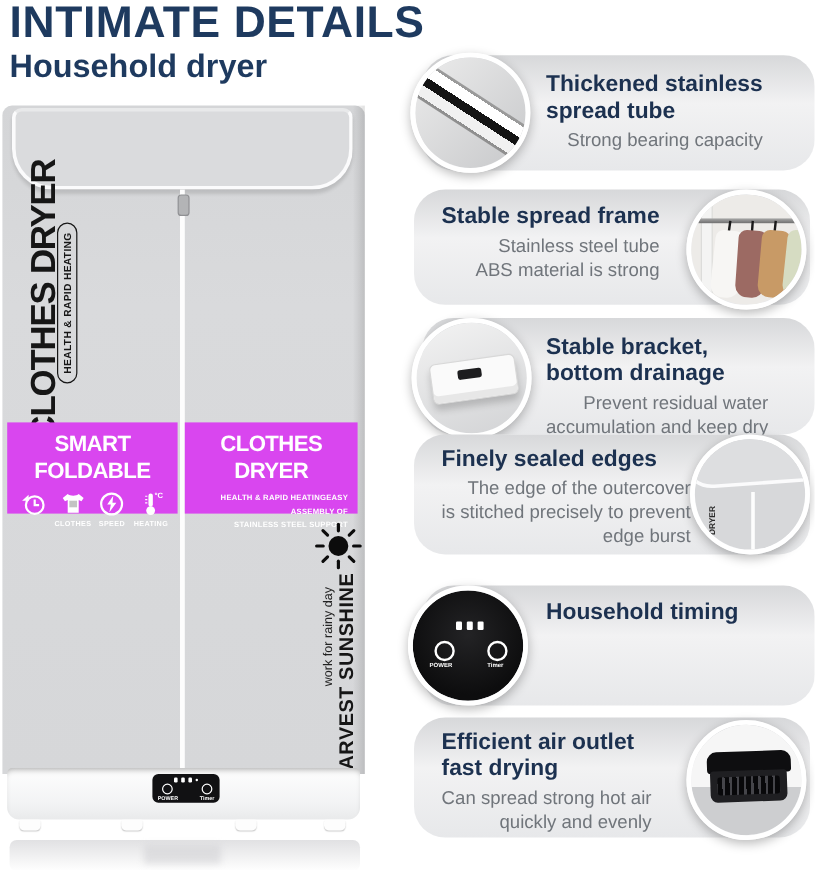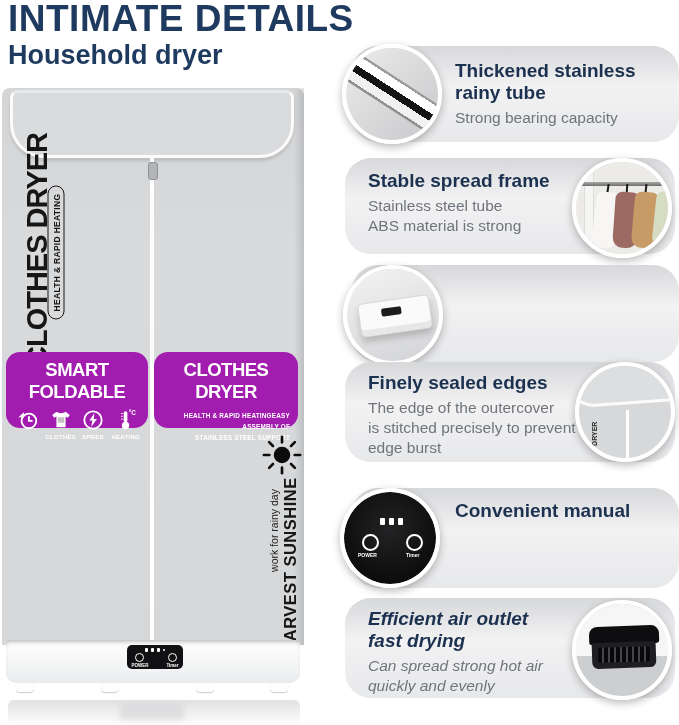--- a/index.html
+++ b/index.html
@@ -22,21 +22,21 @@
   .zip{position:absolute;left:148px;top:70px;width:4px;height:482px;background:#fdfdfd;}
   .zip-pull{position:absolute;left:146px;top:74px;width:8px;height:16px;background:#b3b4b6;
         border:1px solid #909194;border-radius:3px;}
   .brand-v{position:absolute;left:-75px;top:140px;width:220px;height:44px;
         transform:rotate(-90deg);display:flex;align-items:center;justify-content:center;
         font-size:29px;font-weight:800;color:#161616;letter-spacing:-1px;white-space:nowrap;}
   .badge-v{position:absolute;left:-13px;top:156px;width:132px;height:15px;
         transform:rotate(-90deg);display:flex;align-items:center;justify-content:center;
         border:1.5px solid #161616;border-radius:9px;font-size:8.5px;font-weight:700;
         color:#161616;letter-spacing:.3px;white-space:nowrap;}
-  .panel{position:absolute;top:264px;height:76px;background:#a21caf;color:#fff;border-radius:14px;}
+  .panel{position:absolute;top:264px;height:76px;background:#d946ef;color:#fff;}
   .panel.left{left:4px;width:142px;}
   .panel.right{left:152px;width:144px;}
   .panel .ttl{margin-top:7px;text-align:center;font-size:18.5px;font-weight:800;letter-spacing:-.5px;}
   .iconrow{display:flex;justify-content:space-around;align-items:flex-start;margin-top:6px;padding:0 6px;}
   .icell{display:flex;flex-direction:column;align-items:center;width:30px;}
   .icell .lbl{margin-top:3px;font-size:6px;font-weight:700;letter-spacing:.3px;min-height:7px;}
   .panel .sub{margin-top:8px;padding:0 8px;text-align:right;font-size:6.4px;font-weight:700;
         letter-spacing:.2px;line-height:1.7;}
   .sun{position:absolute;left:258px;top:345px;}
   .side-sm{position:absolute;left:225px;top:436px;width:92px;height:13px;transform:rotate(-90deg);
@@ -63,21 +63,21 @@
         border-radius:6px;}
   .refl-blob{position:absolute;left:118px;top:616px;width:64px;height:16px;background:#cfcfd2;
         opacity:.55;filter:blur(3px);}
 
   
   .feature{position:absolute;left:340px;width:339px;height:108px;}
   .card{position:absolute;border-radius:26px;
         background:linear-gradient(180deg,#d7d8da 0%,#f2f2f3 42%,#e7e8ea 100%);}
   .ftext{position:absolute;}
   .ftitle{font-size:19px;font-weight:700;color:#1c3150;line-height:1.16;white-space:pre-line;}
-  .fdesc{margin-top:4px;font-size:15.5px;color:#70757b;line-height:1.3;white-space:pre-line;}
+  .fdesc{margin-top:4px;font-size:15.5px;color:#70757b;line-height:1.3;white-space:pre-line;text-align:right;}
   .circle{position:absolute;width:100px;height:100px;border-radius:50%;border:4px solid #fff;
         box-shadow:0 3px 9px rgba(0,0,0,.28);overflow:hidden;box-sizing:border-box;}
   .photo{position:absolute;inset:0;border-radius:50%;overflow:hidden;}
 
   
   .ph-tube{background:linear-gradient(135deg,#ececec,#c7c8ca);}
   .ph-tube .bar{position:absolute;left:-25px;top:32px;width:150px;height:30px;transform:rotate(33deg);
         background:linear-gradient(to bottom,#9a9a9a 0 8%,#ffffff 8% 38%,#141414 38% 62%,#f1f1f1 62% 92%,#8f8f8f 92%);}
   .ph-rack{background:#edebe8;}
   .ph-rack .rail{position:absolute;left:6px;top:20px;width:84px;height:4px;
@@ -222,21 +222,21 @@
 
   <div class="feature" style="top:46px;">
     <div class="card" style="left:12px;top:0;width:327px;height:96px;"></div>
     <div class="circle" style="left:2px;top:-2px;">
       <div class="photo ph-tube">
         <div class="bar"></div>
       </div>
     </div>
     <div class="ftext" style="left:115px;top:14px;">
       <div class="ftitle">Thickened stainless
-rainy tube</div>
+spread tube</div>
       <div class="fdesc">Strong bearing capacity</div>
     </div>
   </div>
 
   <div class="feature" style="top:158px;">
     <div class="card" style="left:5px;top:0;width:330px;height:96px;"></div>
     <div class="circle" style="left:232px;top:0px;">
       <div class="photo ph-rack">
         <div class="pole"></div>
         <div class="rail"></div>
@@ -259,20 +259,24 @@
   <div class="feature" style="top:265px;">
     <div class="card" style="left:12px;top:0;width:327px;height:97px;"></div>
     <div class="circle" style="left:3px;top:0px;">
       <div class="photo ph-bracket">
         <div class="tray">
           <div class="slot"></div>
         </div>
       </div>
     </div>
     <div class="ftext" style="left:115px;top:14px;">
+      <div class="ftitle">Stable bracket,
+bottom drainage</div>
+      <div class="fdesc">Prevent residual water
+accumulation and keep dry</div>
     </div>
   </div>
 
   <div class="feature" style="top:362px;">
     <div class="card" style="left:5px;top:0;width:330px;height:100px;"></div>
     <div class="circle" style="left:235px;top:0px;">
       <div class="photo ph-edge">
         <div class="eflap"></div>
         <div class="ezip"></div>
         <div class="etext">S DRYER</div>
@@ -293,25 +297,25 @@
         <div class="pled" style="left:36px;"></div>
         <div class="pled" style="left:45px;"></div>
         <div class="pled" style="left:54px;"></div>
         <div class="pring" style="left:18px;"></div>
         <div class="pring" style="left:62px;"></div>
         <div class="plbl" style="left:14px;">POWER</div>
         <div class="plbl" style="left:62px;">Timer</div>
       </div>
     </div>
     <div class="ftext" style="left:115px;top:12px;">
-      <div class="ftitle">Convenient manual</div>
-    </div>
-  </div>
-
-  <div class="feature" style="top:598px;font-style:italic;">
+      <div class="ftitle">Household timing</div>
+    </div>
+  </div>
+
+  <div class="feature" style="top:598px;">
     <div class="card" style="left:5px;top:0;width:330px;height:100px;"></div>
     <div class="circle" style="left:232px;top:2px;">
       <div class="photo ph-outlet">
         <div class="lid"></div>
         <div class="bodyu">
           <div class="vents"></div>
         </div>
       </div>
     </div>
     <div class="ftext" style="left:28px;top:10px;">

